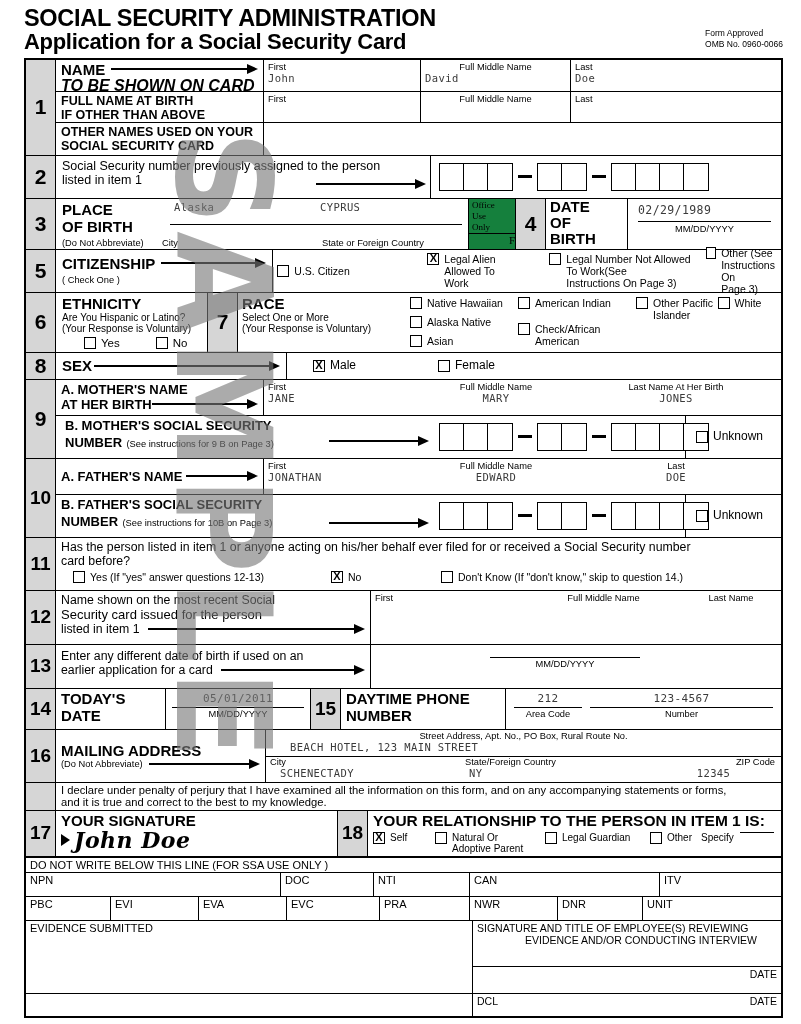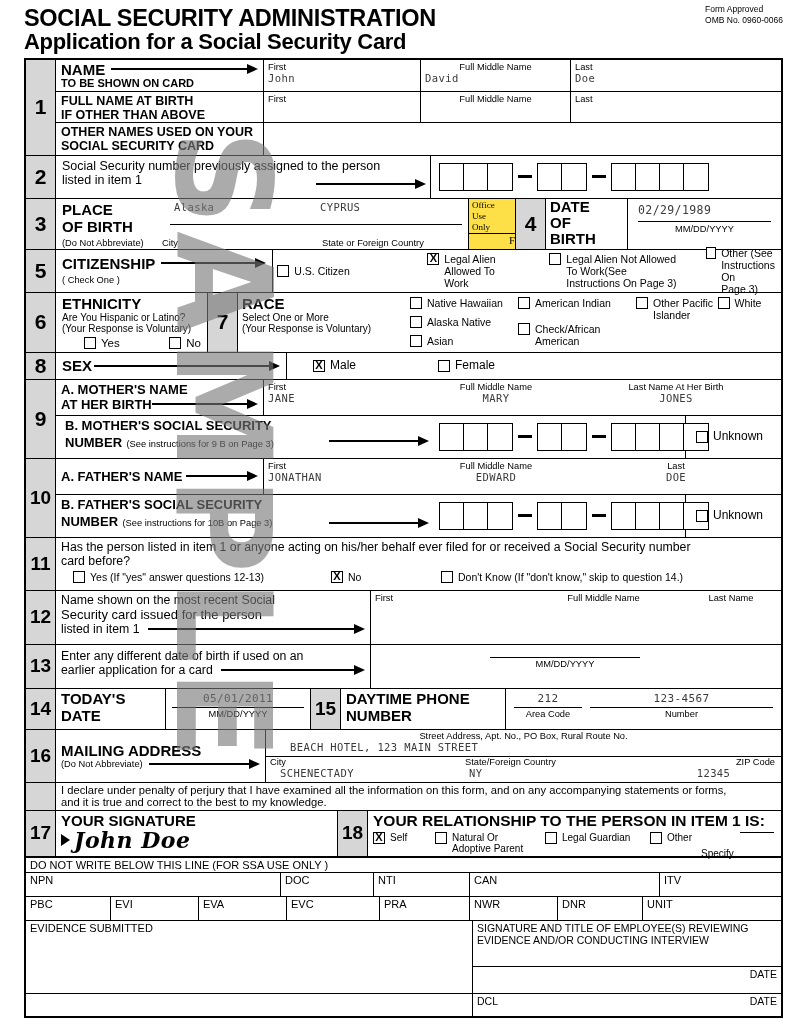--- a/index.html
+++ b/index.html
@@ -39,21 +39,21 @@
   .hdr { padding: 6px 18px 0 24px; position: relative; }
   .hdr h1 {
     margin:0; font-family:"Liberation Sans", sans-serif;
     font-weight: bold; font-size: 23.5px; letter-spacing: -0.3px; line-height: 1.04;
   }
   .hdr h2 {
     margin:0; font-family:"Liberation Sans", sans-serif;
     font-weight: bold; font-size: 22px; letter-spacing: -0.3px; line-height: 1.06;
   }
   .omb {
-    position:absolute; right: 18px; top: 4px;
+    position:absolute; right: 18px; top: 28px;
     font-size: 8.5px; line-height: 1.35; text-align: left; margin-left: 28px;
   }
 
   
   .form {
     position: relative;
     margin: 4px 18px 0 24px;
     border: 2.6px solid #000;
     border-bottom: none;
     background:#fff;
@@ -145,21 +145,21 @@
 
         <div style="display:flex;border-bottom:1.2px solid #000;height:32px;">
           <div class="cell vline" style="width:208px;padding:1px 5px;">
             <div style="display:flex;align-items:center;">
               <span class="lbl-big">NAME</span>
               <span class="arrow" style="flex:1;margin-left:6px;">
                   <i style="flex:1;"></i>
                   <b></b>
                 </span>
             </div>
-            <div class="lbl" style="font-size:11px;margin-top:-1px;">TO BE SHOWN ON CARD</div>
+            <div class="lbl" style="font-size:16px;margin-top:-1px;font-style:italic;">TO BE SHOWN ON CARD</div>
           </div>
           <div class="cell vline" style="width:157px;">
             <div class="hint">First</div>
             <div class="typed">John</div>
           </div>
           <div class="cell vline" style="width:150px;">
             <div class="hint" style="text-align:center;">Full Middle Name</div>
             <div class="typed">David</div>
           </div>
           <div class="cell" style="flex:1;">
@@ -246,21 +246,21 @@
             <div style="border-bottom:1.3px solid #000;margin-top:11px;"></div>
           </div>
         </div>
         <div style="display:flex;position:absolute;bottom:1px;left:6px;right:6px;">
           <div class="hint" style="width:100px;">(Do Not Abbreviate)</div>
           <div class="hint" style="width:160px;">City</div>
           <div class="hint">State or Foreign Country</div>
         </div>
       </div>
 
-      <div style="width:47px;border-right:1.6px solid #000;background:#fde047;">
+      <div style="width:47px;border-right:1.6px solid #000;background:#15803d;">
         <div style="border-bottom:1.3px solid #000;padding:1px 3px;height:35px;font-family:'Liberation Serif',serif;font-size:9px;line-height:1.25;">
           <div>Office</div>
           <div>Use</div>
           <div>Only</div>
         </div>
         <div style="text-align:center;font-size:11px;font-family:Liberation Serif, serif;margin-left:40px;">FCI</div>
       </div>
       <div class="numcell" style="border-right:1.6px solid #000;">4</div>
       <div class="cell vline" style="width:82px;padding:0 4px;">
         <div class="lbl-big" style="line-height:1.08;">DATE</div>
@@ -295,21 +295,21 @@
           <span class="cb checked"></span>
           <span class="cbtxt">
             <span style="display:block">Legal Alien</span>
             <span style="display:block">Allowed To</span>
             <span style="display:block">Work</span>
           </span>
         </div>
         <div class="cbwrap" style="width:157px;">
           <span class="cb"></span>
           <span class="cbtxt">
-            <span style="display:block">Legal Alien Not Allowed</span>
+            <span style="display:block">Legal Number Not Allowed</span>
             <span style="display:block">To Work(See</span>
             <span style="display:block">Instructions On Page 3)</span>
           </span>
         </div>
         <div class="cbwrap" style="flex:1;">
           <span class="cb"></span>
           <span class="cbtxt">
             <span style="display:block">Other (See</span>
             <span style="display:block">Instructions On</span>
             <span style="display:block">Page 3)</span>
@@ -317,21 +317,21 @@
         </div>
       </div>
     </div>
 
     <div class="row" style="height:60px;">
       <div class="numcell">6</div>
       <div class="cell vline" style="width:152px;padding:2px 6px;">
         <div class="lbl-big">ETHNICITY</div>
         <div class="hint" style="font-size:10px;">Are You Hispanic or Latino?</div>
         <div class="hint" style="font-size:10px;">(Your Response is Voluntary)</div>
-        <div style="display:flex;margin-top:3px;padding-left:22px;gap:36px;justify-content:space-between;">
+        <div style="display:flex;margin-top:3px;padding-left:22px;gap:36px;">
           <div class="cbwrap" style="align-items:center;">
             <span class="cb"></span>
             <span class="cbtxt" style="font-size:11.5px;">Yes</span>
           </div>
           <div class="cbwrap" style="align-items:center;">
             <span class="cb"></span>
             <span class="cbtxt" style="font-size:11.5px;">No</span>
           </div>
         </div>
       </div>
@@ -710,21 +710,21 @@
             </span>
           </div>
           <div class="cbwrap" style="width:105px;align-items:center;">
             <span class="cb"></span>
             <span class="cbtxt" style="font-size:10px;">Legal  Guardian</span>
           </div>
           <div class="cbwrap" style="align-items:center;">
             <span class="cb"></span>
             <span class="cbtxt" style="font-size:10px;">Other</span>
           </div>
-          <span class="cbtxt" style="font-size:10px;margin-left:9px;margin-top:16px;">Specify</span>
+          <span class="cbtxt" style="font-size:10px;margin-left:9px;">Specify</span>
           <span style="flex:1;border-bottom:1.3px solid #000;margin:0 2px 2px 6px;"></span>
         </div>
       </div>
     </div>
   </div>
 
   <div class="ssa">
     <div class="r">
       <div class="c" style="flex:1;">DO NOT WRITE BELOW THIS LINE (FOR SSA USE ONLY )</div>
     </div>
@@ -743,21 +743,21 @@
       <div class="c" style="width:90px;">PRA</div>
       <div class="c" style="width:88px;">NWR</div>
       <div class="c" style="width:85px;">DNR</div>
       <div class="c" style="flex:1;">UNIT</div>
     </div>
     <div class="r" style="height:73px;">
       <div class="c" style="width:447px;">EVIDENCE SUBMITTED</div>
       <div class="c" style="flex:1;padding:0;">
         <div style="padding:1px 4px;height:45px;">
           <div style="font-size:10.5px;">SIGNATURE AND TITLE OF EMPLOYEE(S) REVIEWING</div>
-          <div style="font-size:10.5px;">EVIDENCE AND/OR CONDUCTING INTERVIEW</div>
+          <div style="font-size:10.5px;margin-left:48px;">EVIDENCE AND/OR CONDUCTING INTERVIEW</div>
         </div>
         <div style="border-top:1.3px solid #000;padding:1px 4px;text-align:right;font-size:10.5px;height:26px;">DATE</div>
       </div>
     </div>
     <div class="r" style="height:22px;">
       <div class="c" style="width:447px;">&nbsp;</div>
       <div class="c" style="flex:1;display:flex;justify-content:space-between;">
         <span style="font-size:10.5px;">DCL</span>
         <span style="font-size:10.5px;">DATE</span>
       </div>

